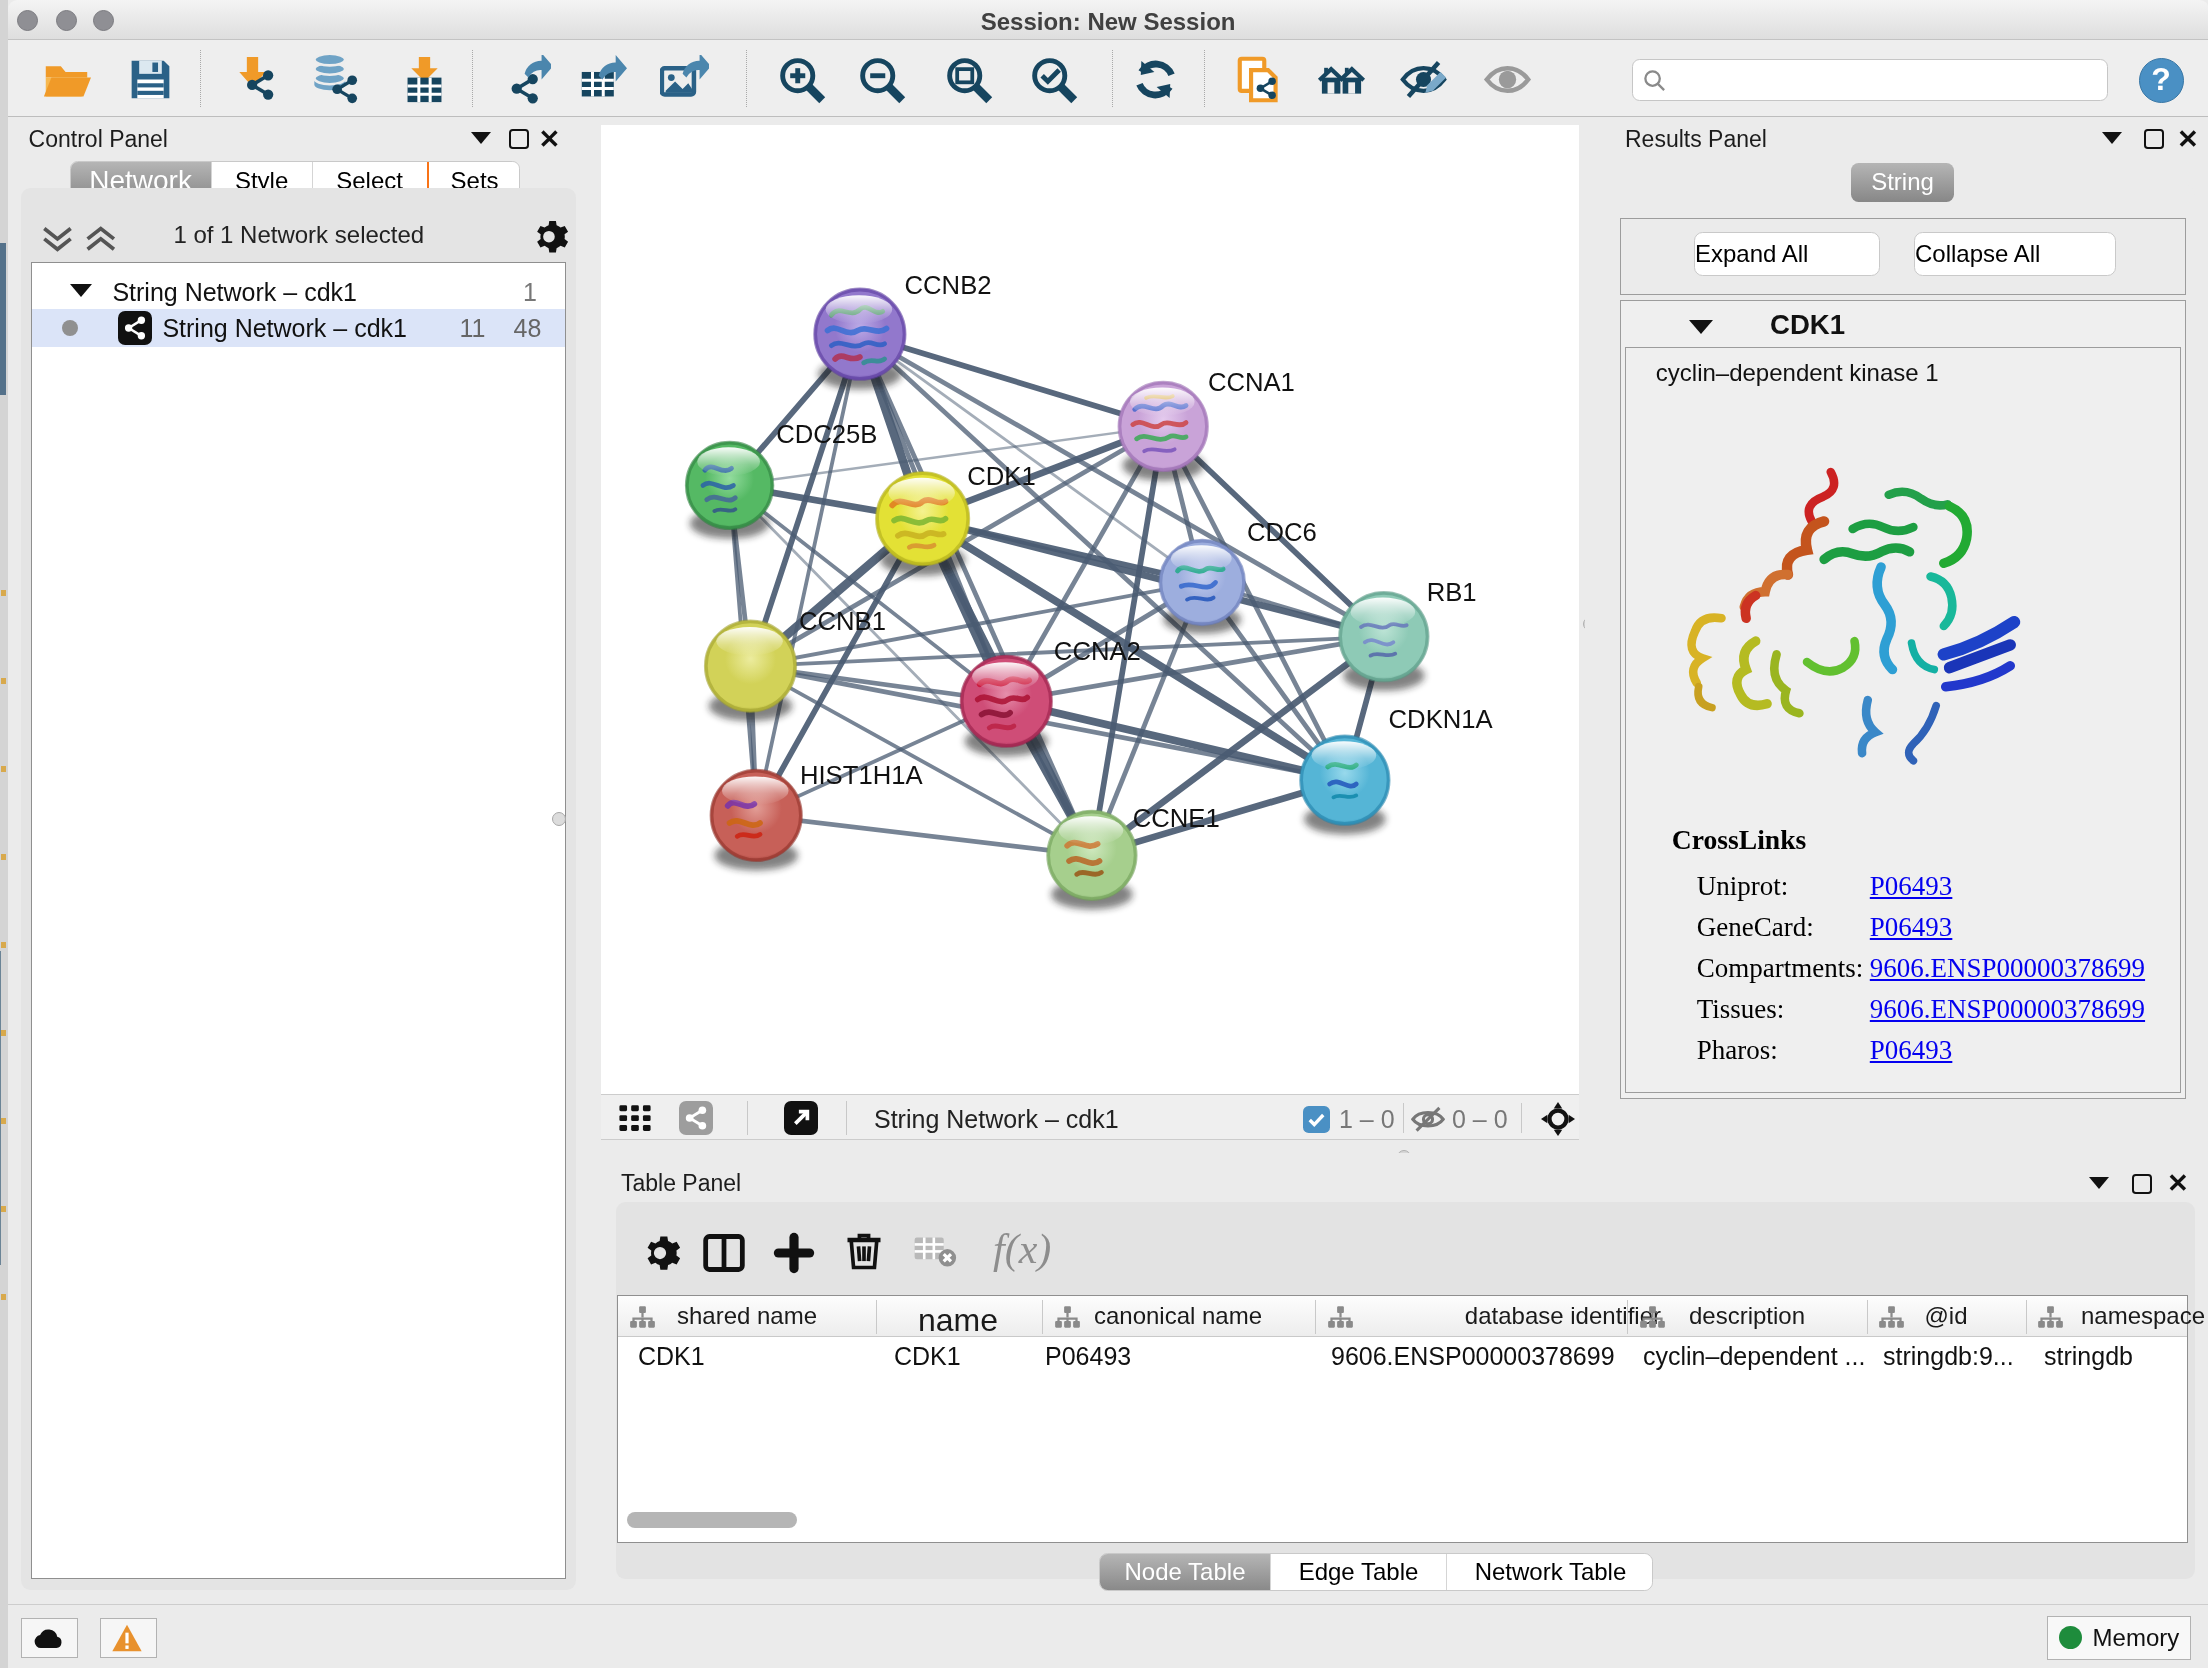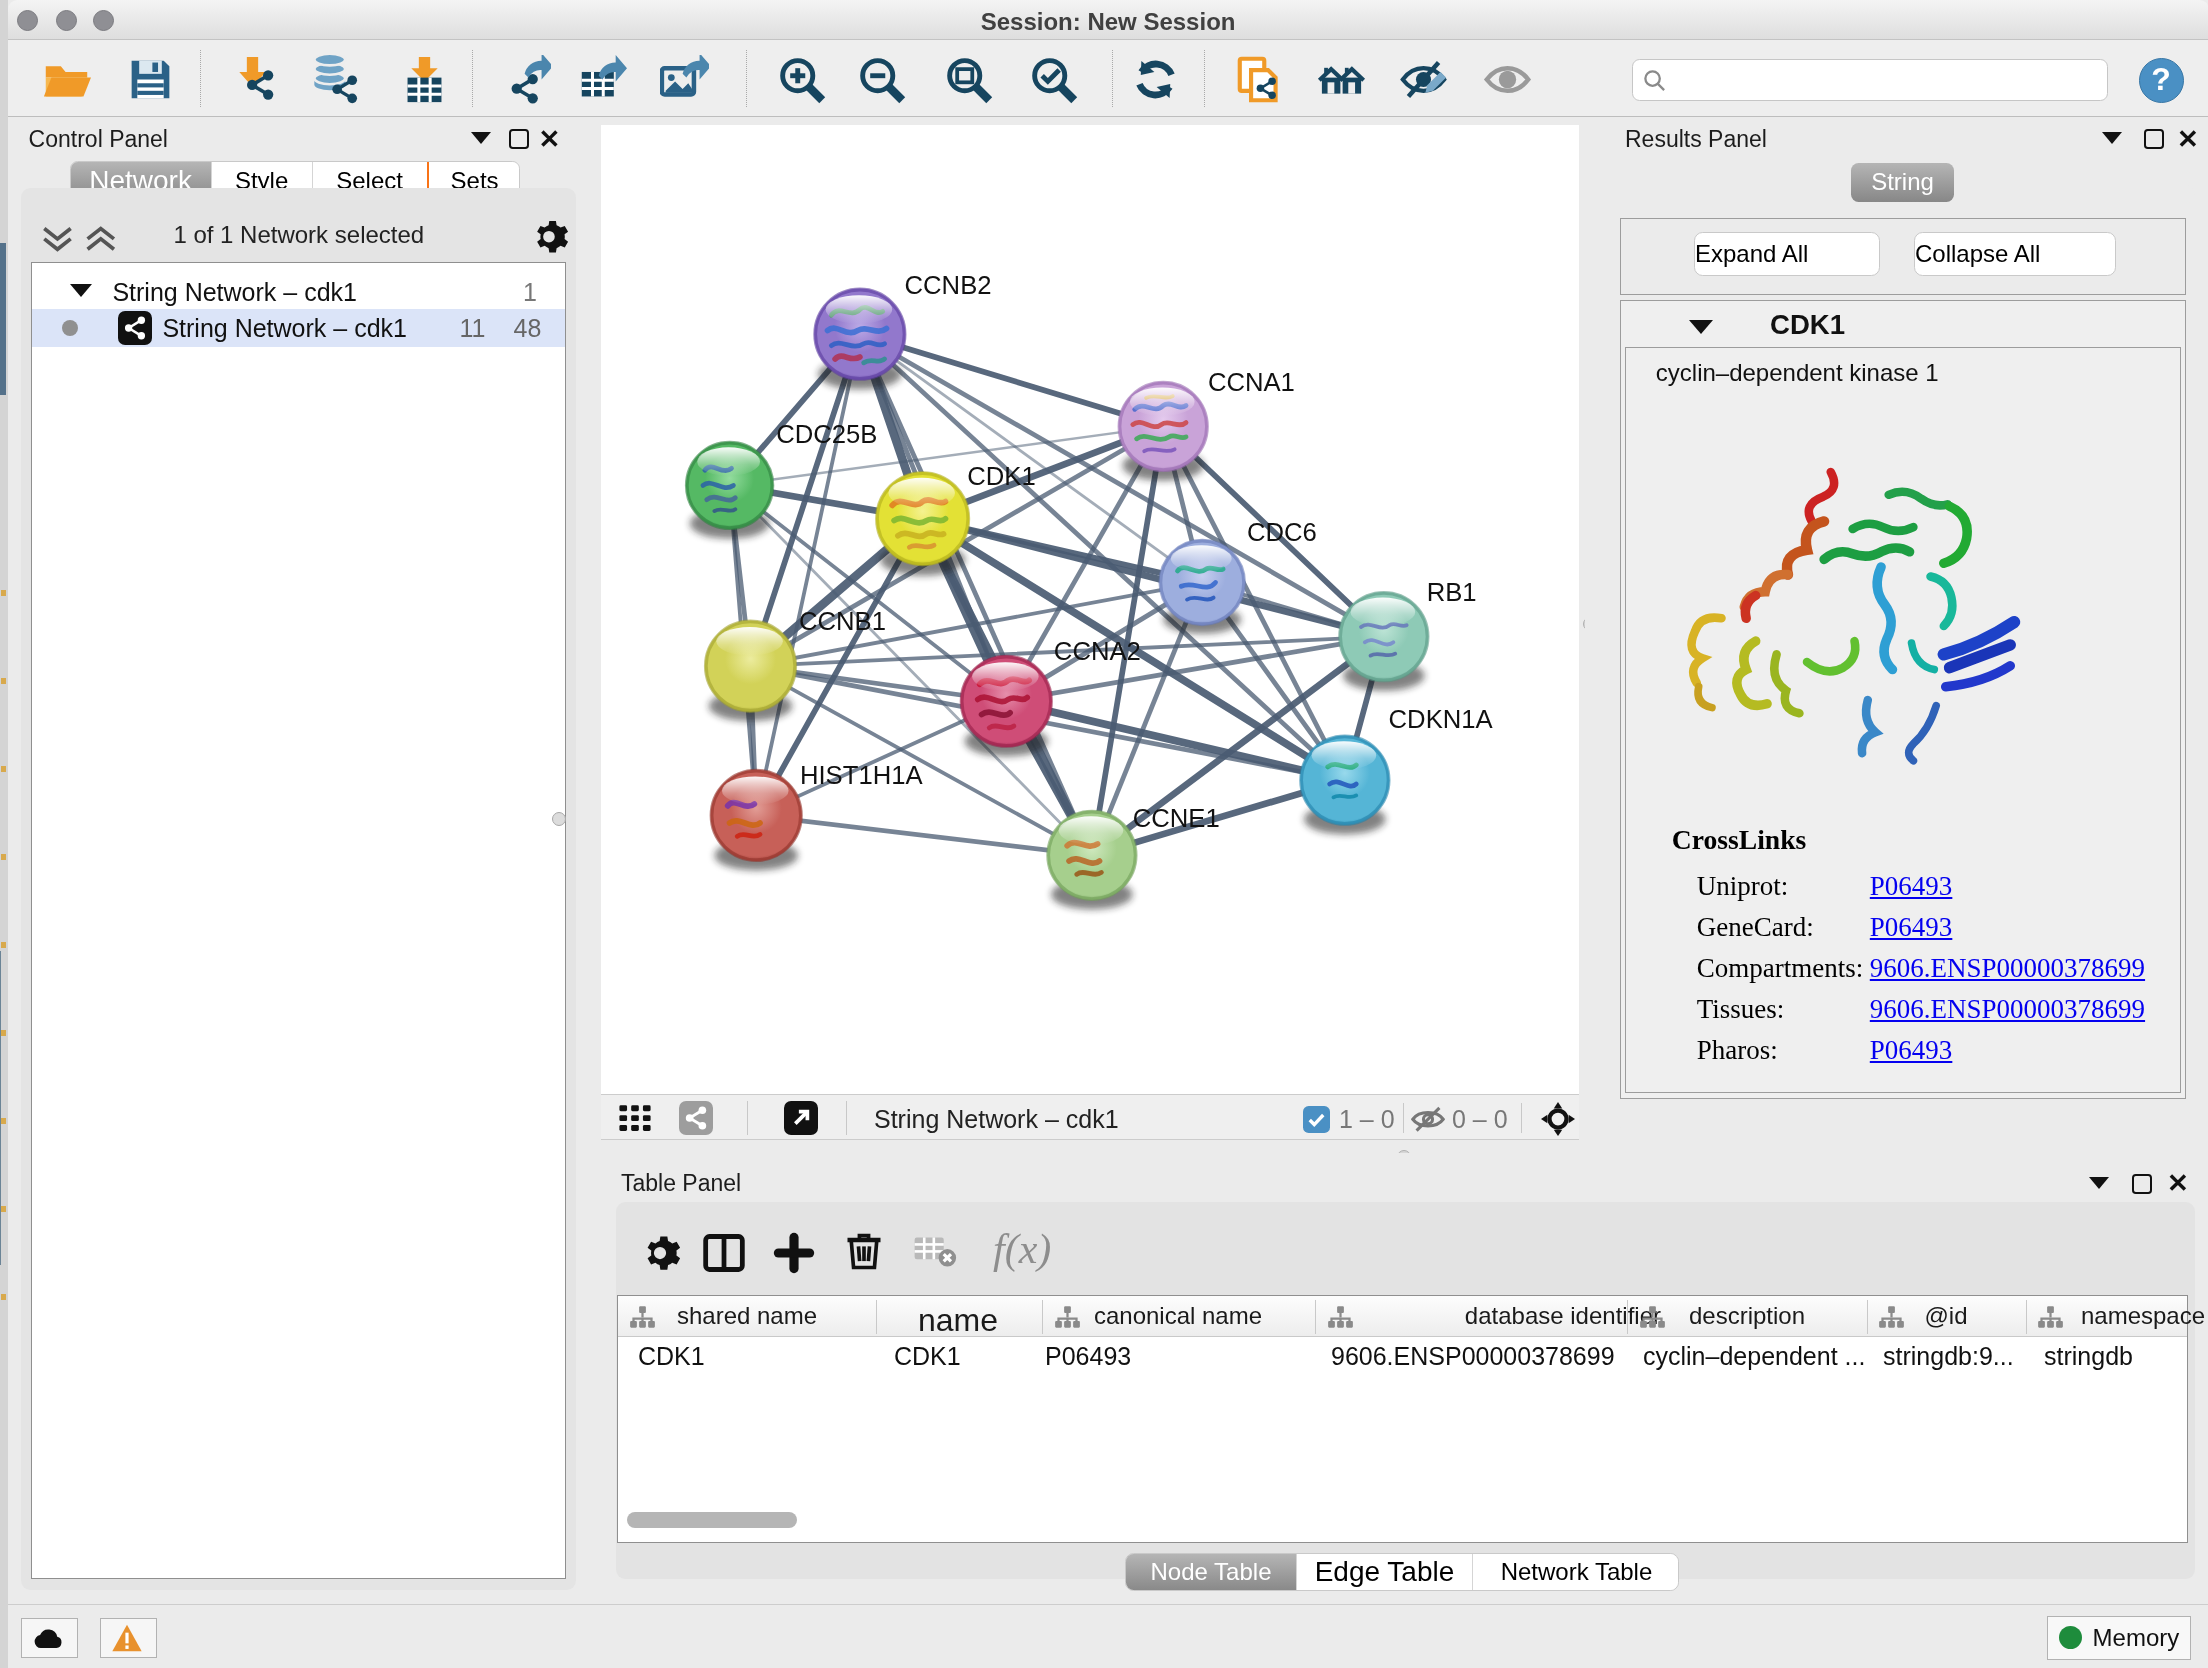--- a/index.html
+++ b/index.html
@@ -787,23 +787,23 @@
         <span class="abs" style="left:427px;top:4.8px">P06493</span>
         <span class="abs" style="left:713px;top:4.8px">9606.ENSP00000378699</span>
         <span class="abs" style="left:1025px;top:4.8px">cyclin–dependent ...</span>
         <span class="abs" style="left:1265px;top:4.8px">stringdb:9...</span>
         <span class="abs" style="left:1426px;top:4.8px">stringdb</span>
       </div>
       <div class="abs" style="left:8.6px;top:216px;width:170px;height:16px;border-radius:8.6px;background:#b5b5b5"></div>
     </div>
   </div>
 
-  <div class="abs" style="left:524px;top:400px;width:554px;height:38px;border-radius:8.6px;overflow:hidden;border:1px solid #c9c9c9">
+  <div class="abs" style="left:498px;top:400px;width:554px;height:38px;border-radius:8.6px;overflow:hidden;border:1px solid #c9c9c9">
     <div class="tabsel abs" style="left:0;top:0;width:170px;height:38px;font-size:24px;text-align:center;line-height:36px">Node Table</div>
-    <div class="tabun abs" style="left:170px;top:0;width:176px;height:38px;font-size:28px;text-align:center;line-height:36px;border-left:1px solid #d5d5d5">Edge Table</div>
+    <div class="tabun abs" style="left:170px;top:0;width:176px;height:38px;font-size:24px;text-align:center;line-height:36px;border-left:1px solid #d5d5d5">Edge Table</div>
     <div class="tabun abs" style="left:346px;top:0;width:208px;height:38px;font-size:24px;text-align:center;line-height:36px;border-left:1px solid #d5d5d5">Network Table</div>
   </div>
 </div>
 
 <div class="abs" style="left:7.6px;top:1604px;width:2201px;height:65px;background:#ebebeb;border-top:1px solid #cdcdcd">
   <div class="abs" style="left:13.3px;top:13.3px;width:57px;height:40px;background:#f6f6f6;border:1.9px solid #b2b2b2">
     <svg style="position:absolute;left:8.6px;top:6.7px" width="36" height="25" viewBox="0 0 30 20">
         <path fill="#111" d="M9 18 a5.5 5.5 0 0 1 -0.6 -10.9 A7.5 7.5 0 0 1 22.7 8.6 A4.8 4.8 0 0 1 22 18 Z"></path>
       </svg>
   </div>

